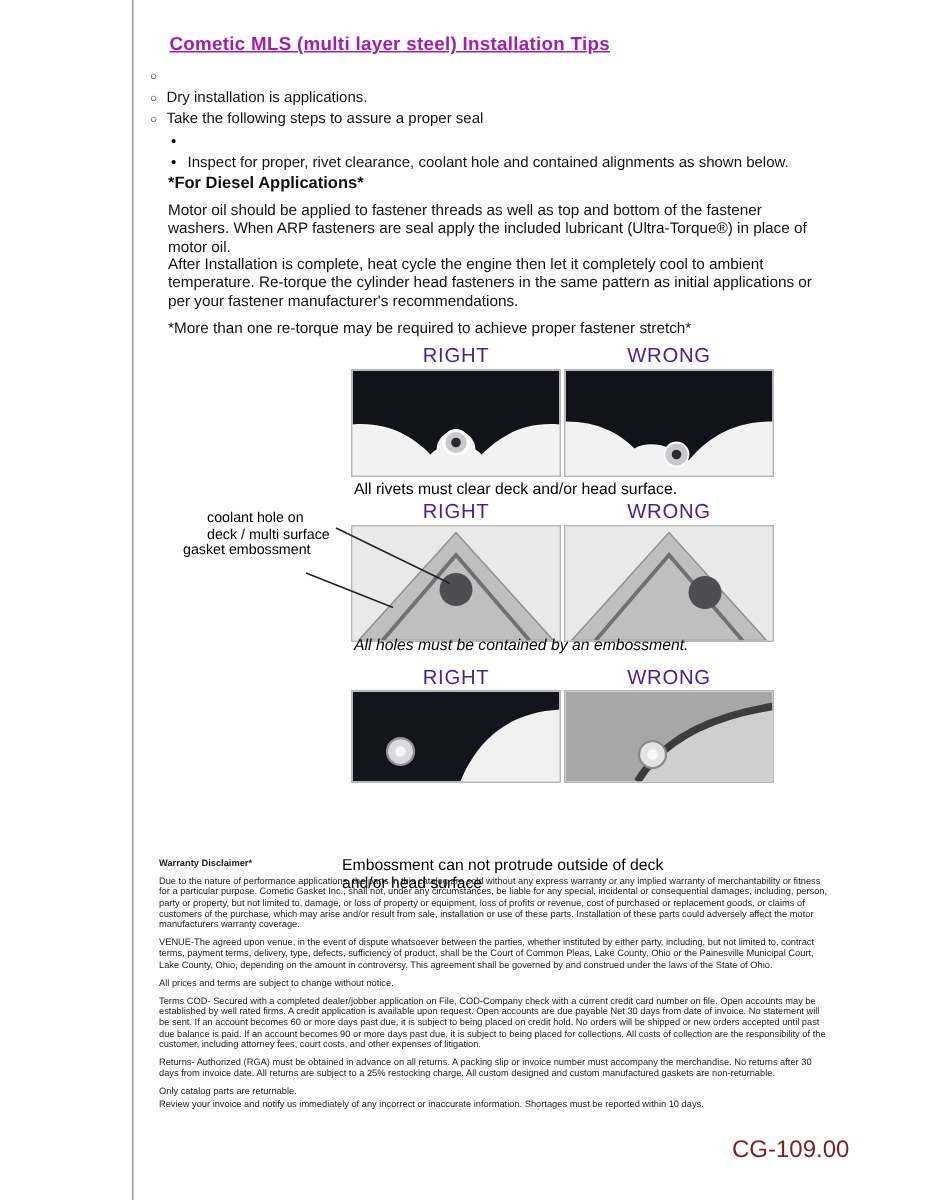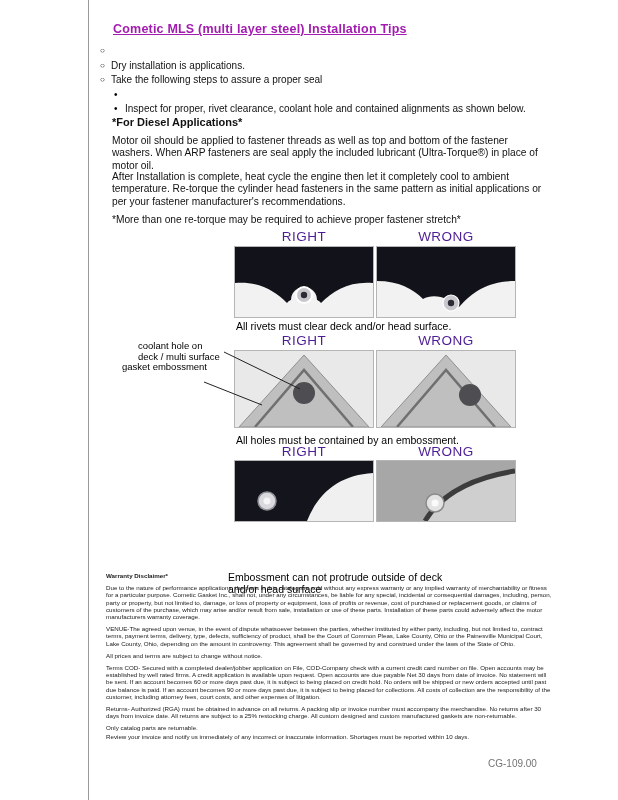--- a/index.html
+++ b/index.html
@@ -39,21 +39,21 @@
   .callout-coolant { left:138px; top:340px; width:84px; }
   .callout-emboss  { left:122px; top:361px; width:90px; }
 
   .leaders { position:absolute; left:0; top:0; pointer-events:none; }
 
   .legal { position:absolute; left:106px; top:572px; width:448px; font-size:6.2px; line-height:7.2px; color:#1a1a1a; }
   .legal-heading { font-weight:bold; margin:0 0 4px 0; }
   .legal p { margin:0 0 5px 0; }
   .legal p.tight { margin:0 0 1px 0; }
 
-  .doc-number { position:absolute; left:488px; top:758px; font-size:10px; color:#737373; }
+  .doc-number { position:absolute; left:488px; top:758px; font-size:16px; color:#7f1d1d; }
 </style>
 </head>
 <body>
 
 <div class="page">
   <div class="left-rule"></div>
 
   <div class="doc-title">Cometic MLS (multi layer steel) Installation Tips</div>
 
   <div class="tips">
@@ -119,21 +119,21 @@
     </svg>
   </div>
   <div class="fig fig-border" style="left:377px; top:351px;">
     <svg viewBox="0 0 138 76" width="138" height="76" role="img">
       <rect width="138" height="76" fill="#e9e9e9"></rect>
       <path d="M4,76 L69,4 L134,76 Z" fill="#bfbfbf" stroke="#8f8f8f" stroke-width="1"></path>
       <path d="M20,76 L69,19 L118,76" fill="none" stroke="#707070" stroke-width="2.5"></path>
       <circle cx="93" cy="44" r="11" fill="#4e4e52"></circle>
     </svg>
   </div>
-  <div class="caption" style="left:236px; top:434px;">All holes must be contained by an embossment.</div>
+  <div class="caption" style="left:236px; top:424px;font-style:italic;">All holes must be contained by an embossment.</div>
 
   <div class="rw-label" style="left:235px; top:444px;">RIGHT</div>
   <div class="rw-label" style="left:377px; top:444px;">WRONG</div>
 
   <div class="fig fig-border" style="left:235px; top:461px;">
     <svg viewBox="0 0 138 60" width="138" height="60" role="img">
       <rect width="138" height="60" fill="#f0f0f0"></rect>
       <path d="M0,0 H138 V12 C106,14 84,30 72,60 L0,60 Z" fill="#14141c"></path>
       <circle cx="32" cy="40" r="9" fill="#d9d9de" stroke="#8f8f96" stroke-width="1.5"></circle>
       <circle cx="32" cy="40" r="3.5" fill="#f5f5f7"></circle>

